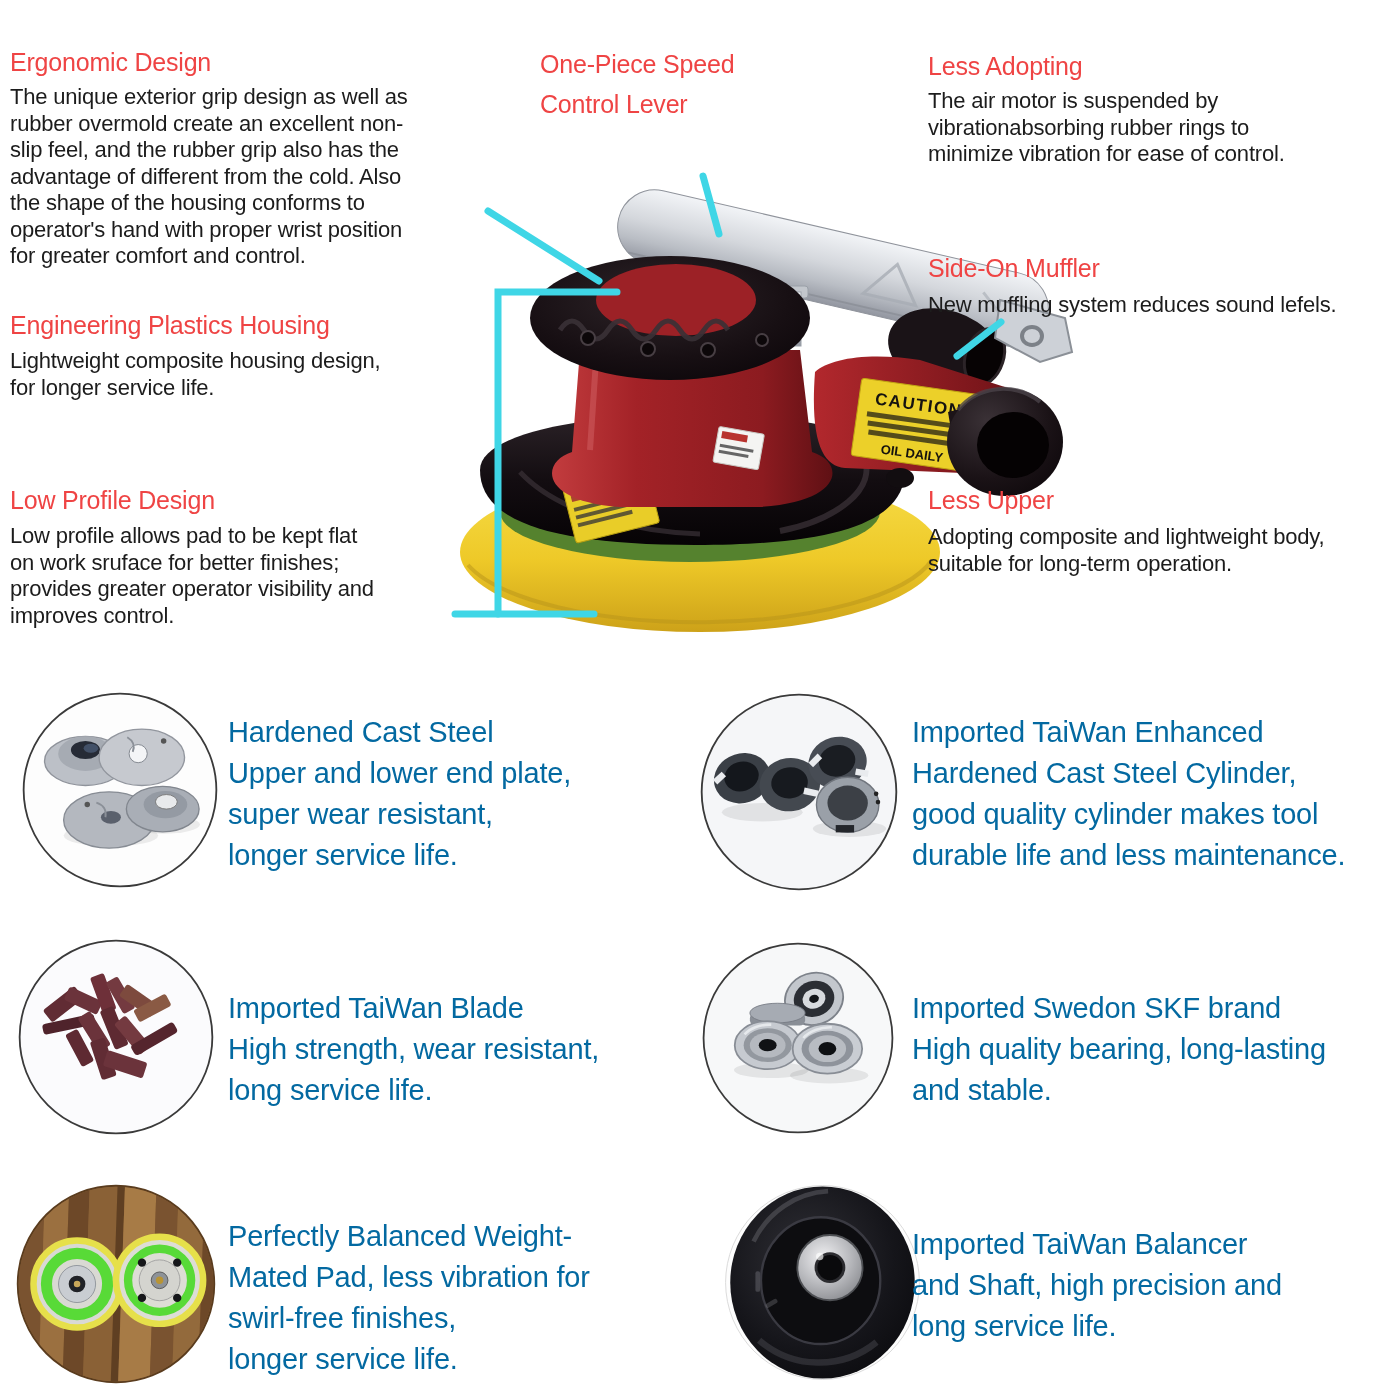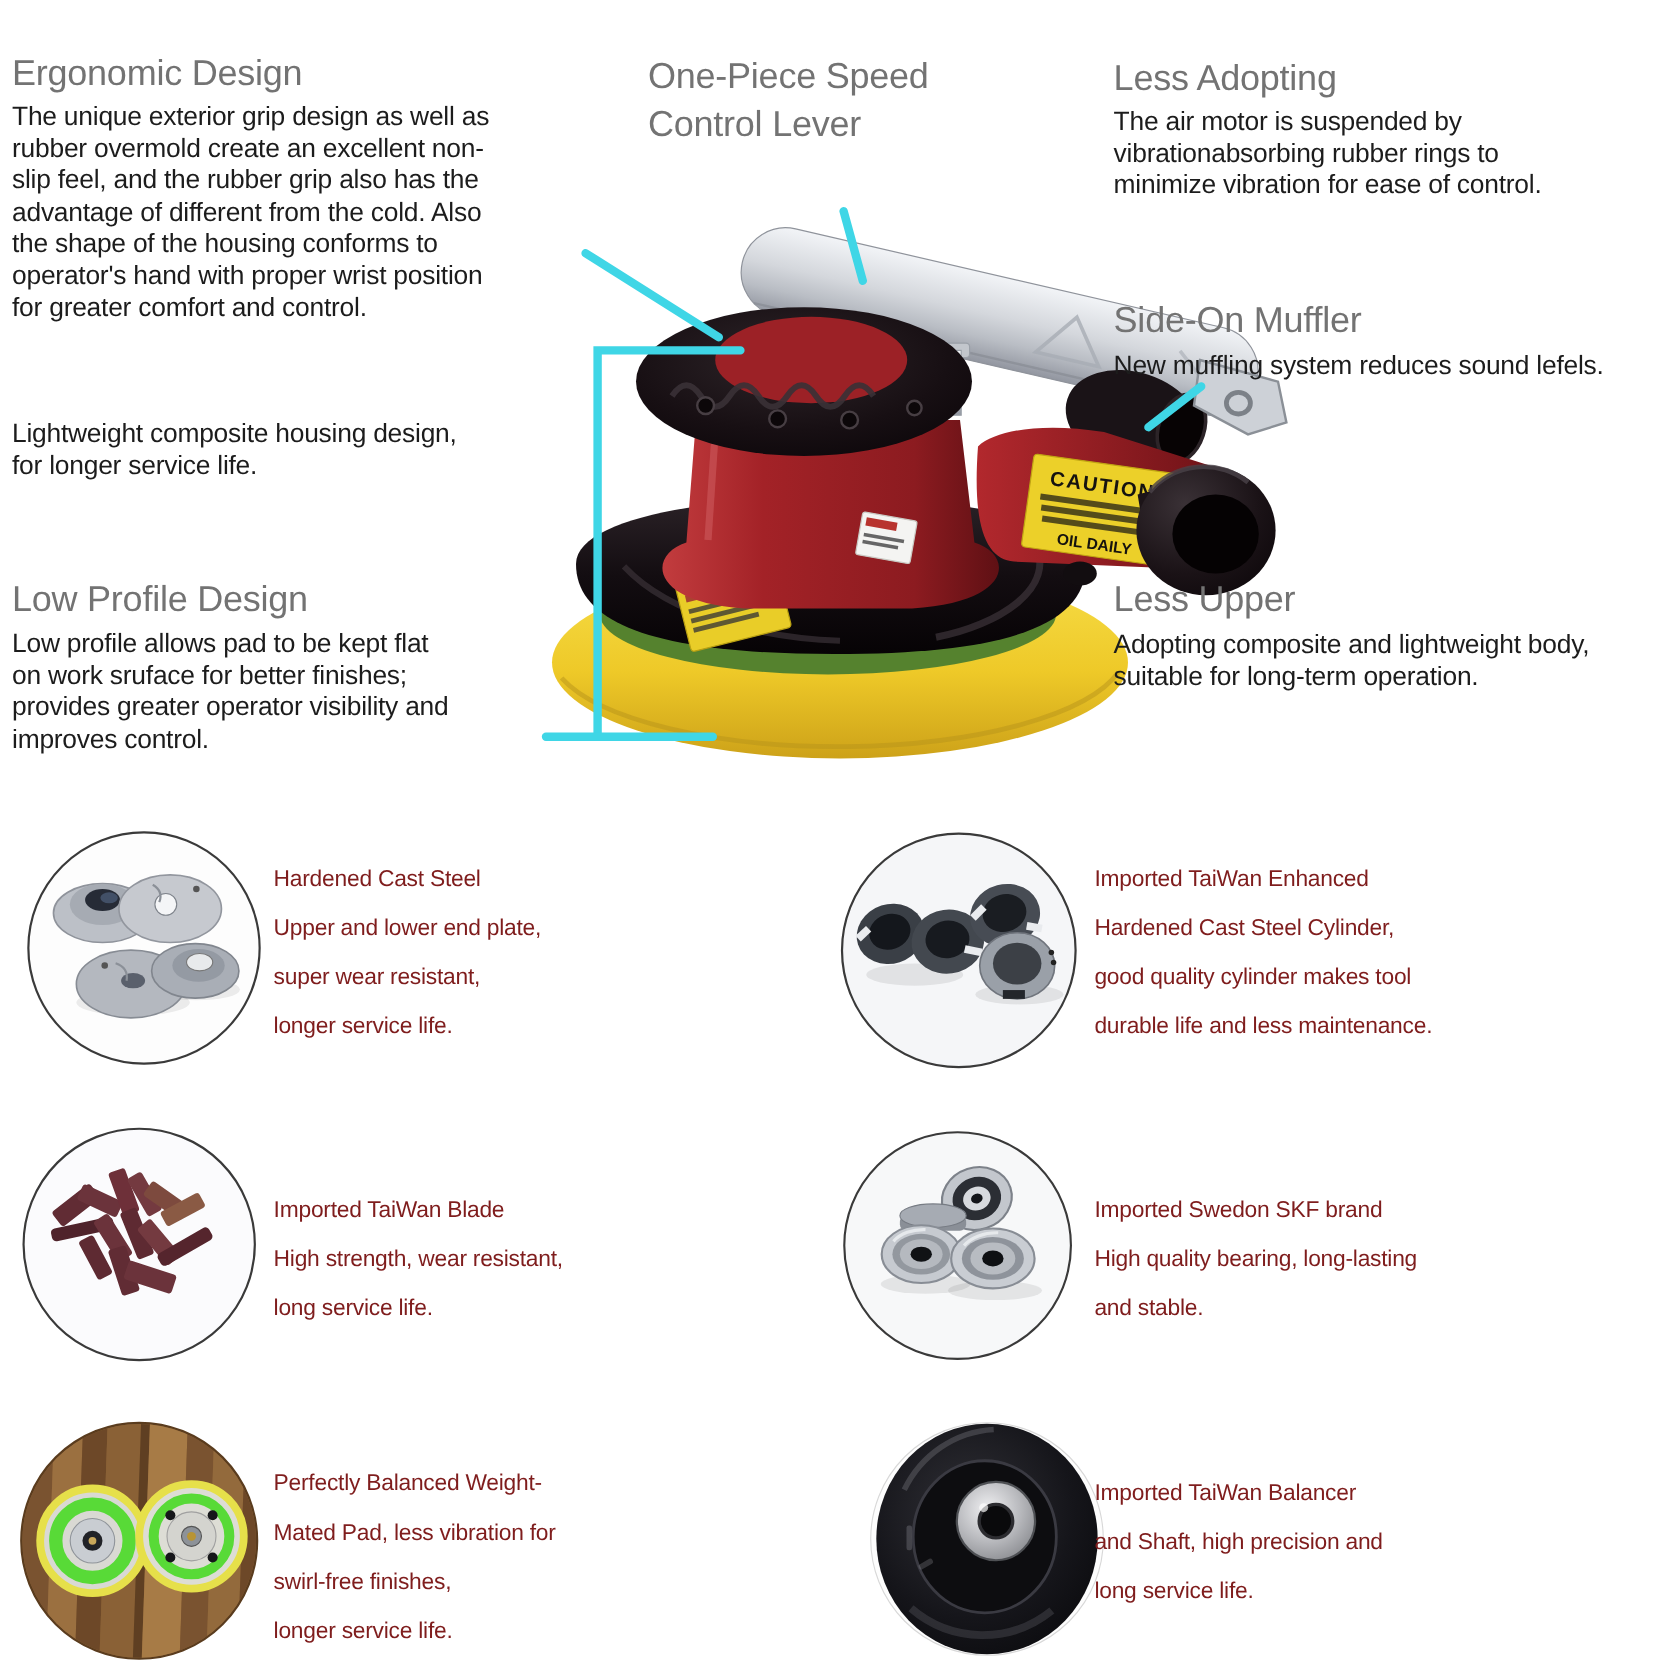--- a/index.html
+++ b/index.html
@@ -1,21 +1,21 @@
 <!DOCTYPE html>
 <html><head>
 <meta charset="utf-8">
 <style>
   html,body{margin:0;padding:0;background:#ffffff;}
   .stage{position:relative;width:1400px;height:1400px;background:#ffffff;overflow:hidden;
          font-family:"Liberation Sans",sans-serif;}
   .t{position:absolute;white-space:pre-line;}
-  .h1{font-size:30px;line-height:40px;color:#737373;letter-spacing:-0.2px;}
+  .h1{font-size:25px;line-height:40px;color:#ef4444;letter-spacing:-0.2px;}
   .p{font-size:22px;line-height:26.5px;color:#1c1c1c;letter-spacing:-0.2px;}
-  .feat{font-size:19px;line-height:41px;color:#7f1d1d;letter-spacing:-0.2px;}
+  .feat{font-size:29px;line-height:41px;color:#0369a1;letter-spacing:-0.2px;}
   .art{position:absolute;}
   svg{display:block;}
 </style>
 </head>
 <body>
 
 <div class="stage">
 
   <svg class="art" style="left:0;top:0;width:1400px;height:660px" viewBox="0 0 1400 660">
     <defs>
@@ -160,20 +160,21 @@
 for greater comfort and control.</div>
 
   <div class="t h1" style="left:540px;top:44px">One-Piece Speed
 Control Lever</div>
 
   <div class="t h1" style="left:928px;top:46px">Less Adopting</div>
   <div class="t p" style="left:928px;top:88px;width:475px">The air motor is suspended by
 vibrationabsorbing rubber rings to
 minimize vibration for ease of control.</div>
 
+  <div class="t h1" style="left:10px;top:305px">Engineering Plastics Housing</div>
   <div class="t p" style="left:10px;top:348px;width:480px">Lightweight composite housing design,
 for longer service life.</div>
 
   <div class="t h1" style="left:928px;top:248px">Side-On Muffler</div>
   <div class="t p" style="left:928px;top:292px;width:480px">New muffling system reduces sound lefels.</div>
 
   <div class="t h1" style="left:10px;top:480px">Low Profile Design</div>
   <div class="t p" style="left:10px;top:523px;width:480px">Low profile allows pad to be kept flat
 on work sruface for better finishes;
 provides greater operator visibility and

